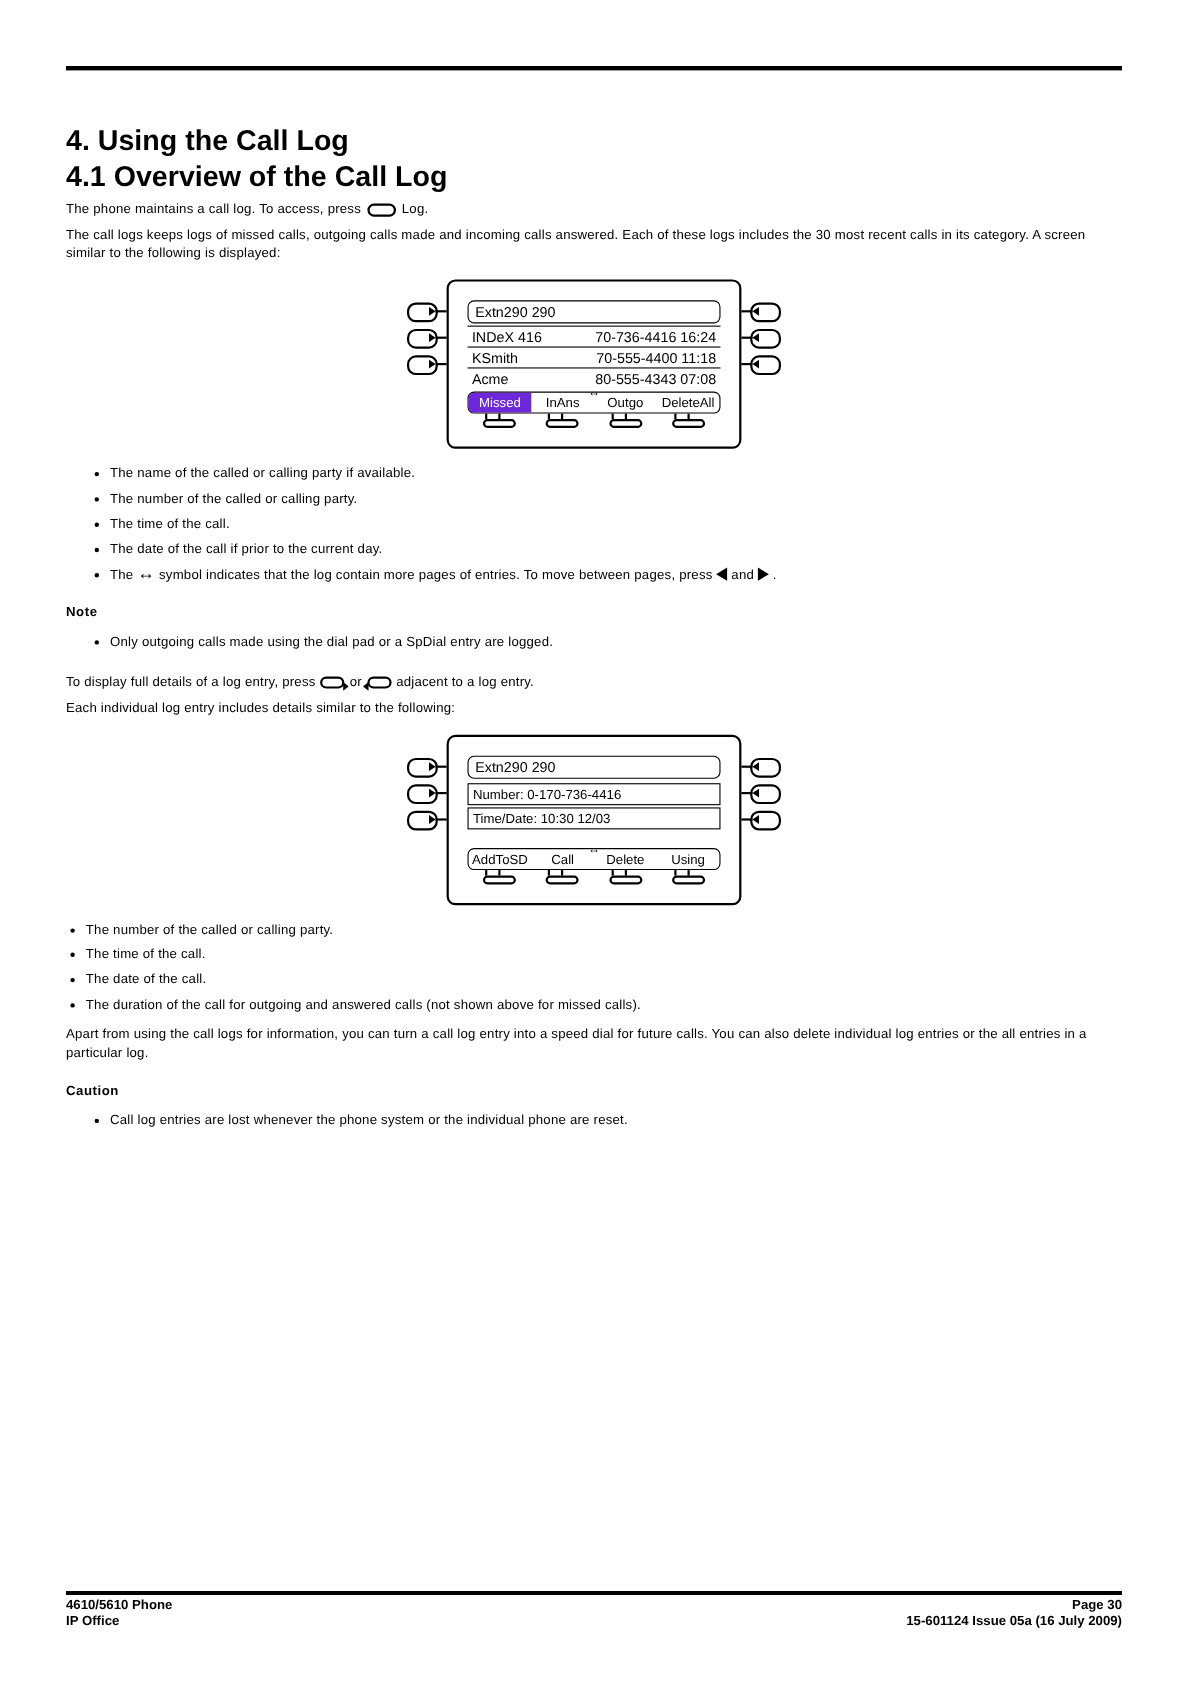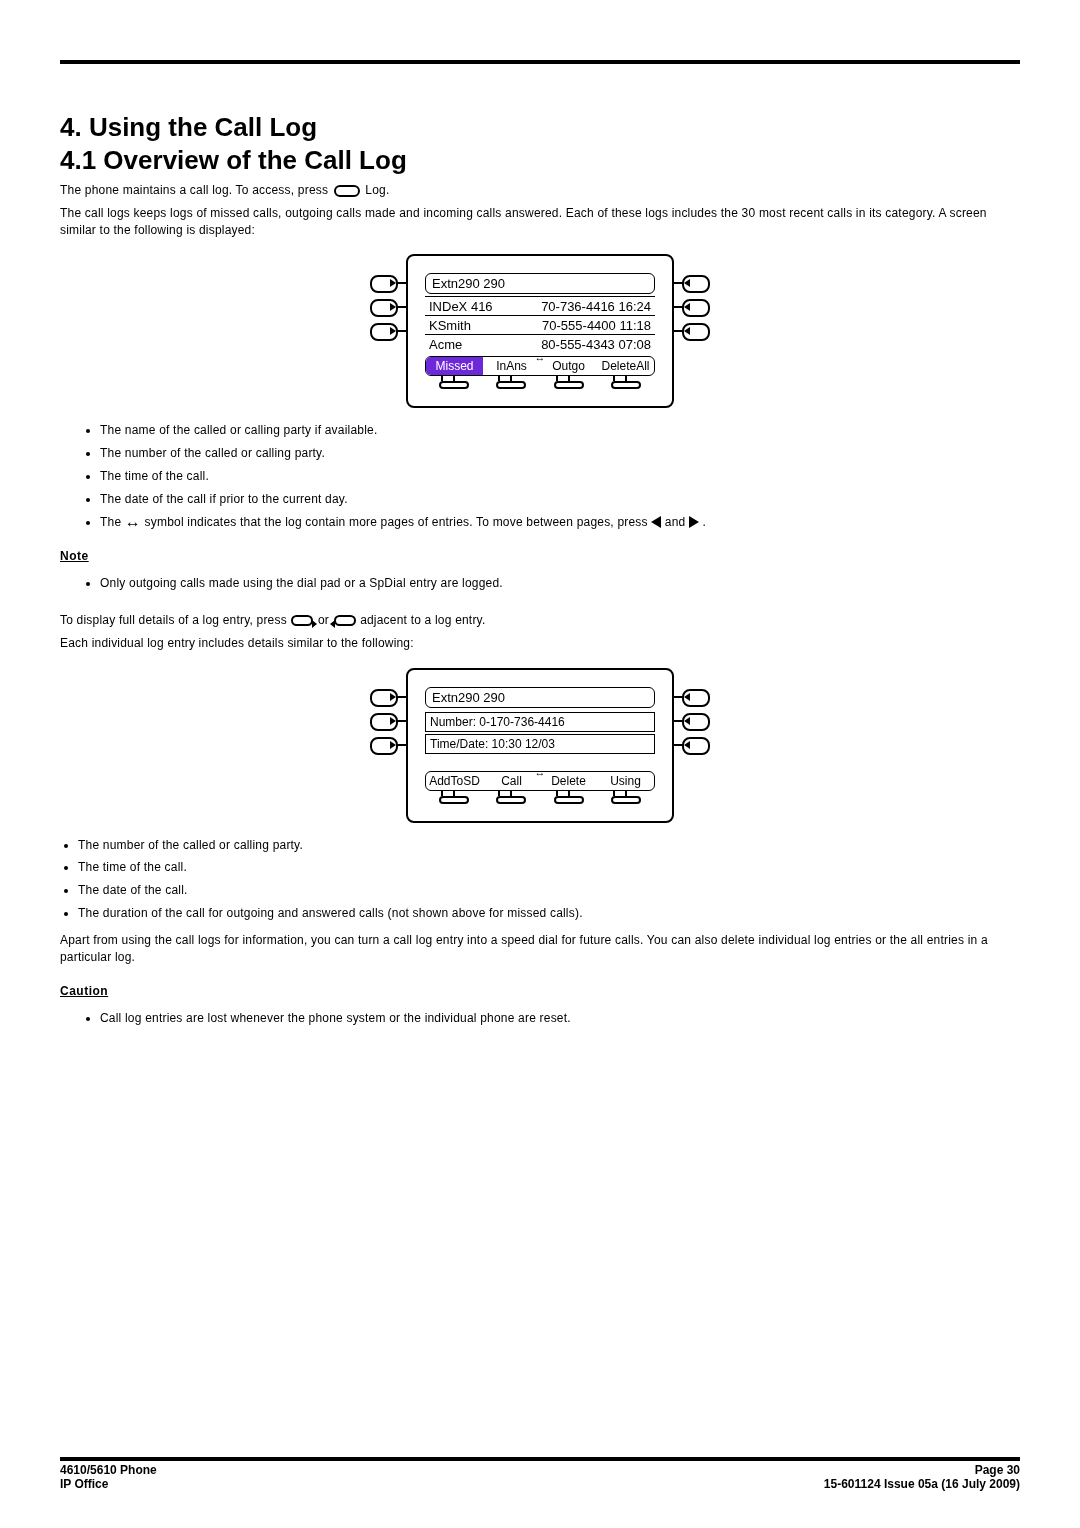--- a/index.html
+++ b/index.html
@@ -12,21 +12,21 @@
     margin: 0 auto;
     padding: 60px 60px 30px 60px;
   }
   .top-rule { border-top: 4px solid #000; margin-bottom: 8px; }
   h1 { font-family: Arial, sans-serif; font-size: 26px; font-weight: bold; margin-bottom: 2px; margin-top: 48px; }
   h2 { font-family: Arial, sans-serif; font-size: 26px; font-weight: bold; margin-bottom: 6px; }
   p { margin: 6px 0; line-height: 1.4; letter-spacing: 0.2px; }
   ul { list-style: disc; margin: 10px 0 10px 40px; }
   ul.tight { margin-left: 18px; }
   ul li { margin: 6px 0; line-height: 1.4; letter-spacing: 0.2px; }
-  .subhead { font-weight: bold; margin-top: 18px; letter-spacing: 1px; text-decoration: underline; }
+  .subhead { font-weight: bold; margin-top: 18px; letter-spacing: 1px; }
 
   
   .diagram-wrap { display: flex; justify-content: center; margin: 16px 0 14px 0; }
   .phone {
     display: flex;
     align-items: flex-start;
   }
   .side-col { display: flex; flex-direction: column; gap: 6px; margin-top: 20px; }
   .side-col.right { margin-top: 20px; }
   .sidebtn-left, .sidebtn-right {
@@ -165,21 +165,21 @@
   }
   .tri-left, .tri-right {
     display: inline-block;
     width: 0; height: 0;
     vertical-align: middle;
   }
   .tri-left { border-top: 6px solid transparent; border-bottom: 6px solid transparent; border-right: 10px solid #000; }
   .tri-right { border-top: 6px solid transparent; border-bottom: 6px solid transparent; border-left: 10px solid #000; }
 
   
-  .footer-area { position: fixed; bottom: 37px; left: 60px; right: 60px; width: 960px; }
+  .footer-area { position: fixed; bottom: 48px; left: 60px; right: 60px; width: 960px; }
   .footer-rule { border-top: 4px solid #000; margin-bottom: 2px; }
   .footer-row { display: flex; justify-content: space-between; font-family: Verdana, Arial, sans-serif; font-size: 12px; }
   .footer-row b { font-weight: bold; }
 
   .spaced { letter-spacing: 0.5px; }
 </style>
 </head>
 <body>
 
 <div class="top-rule"></div>

